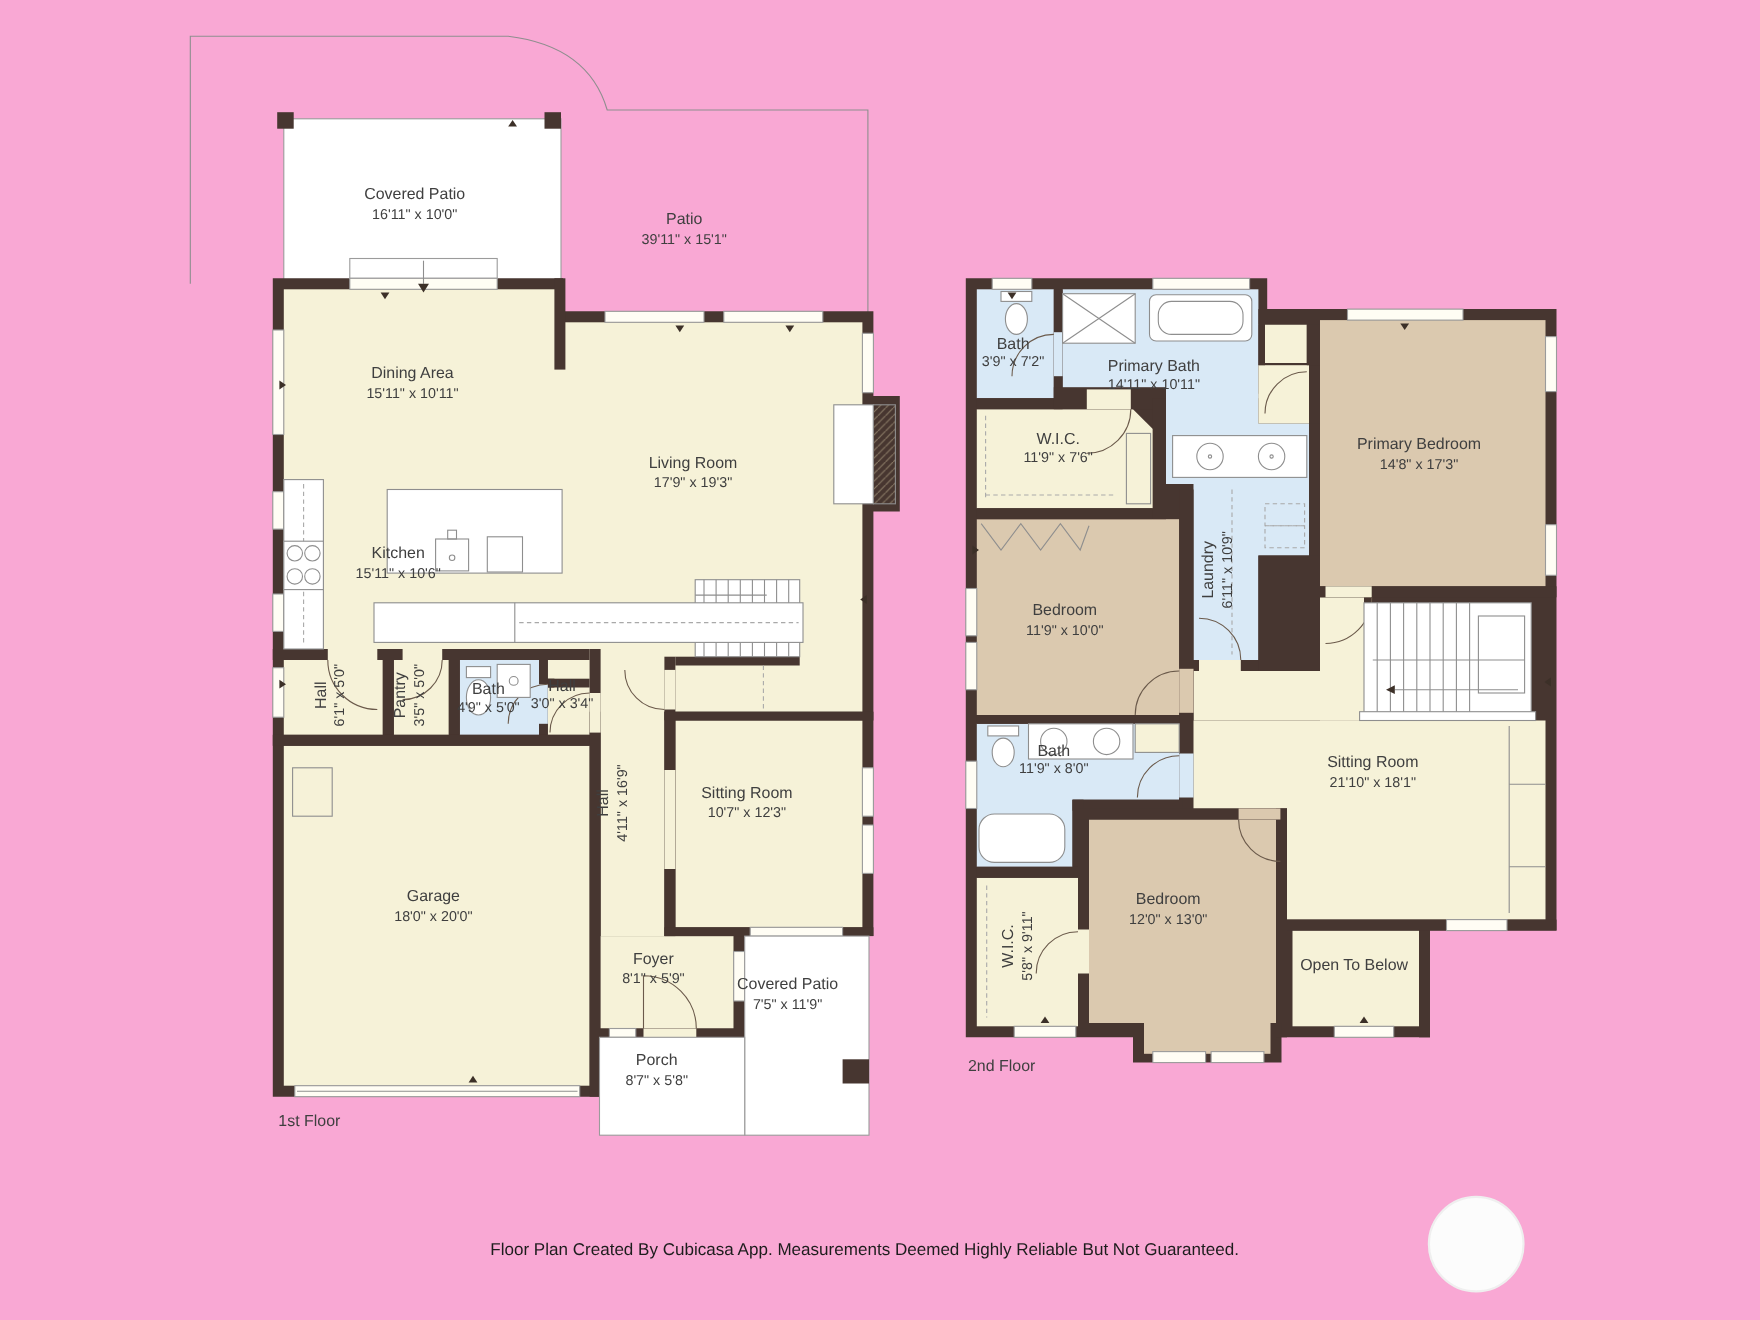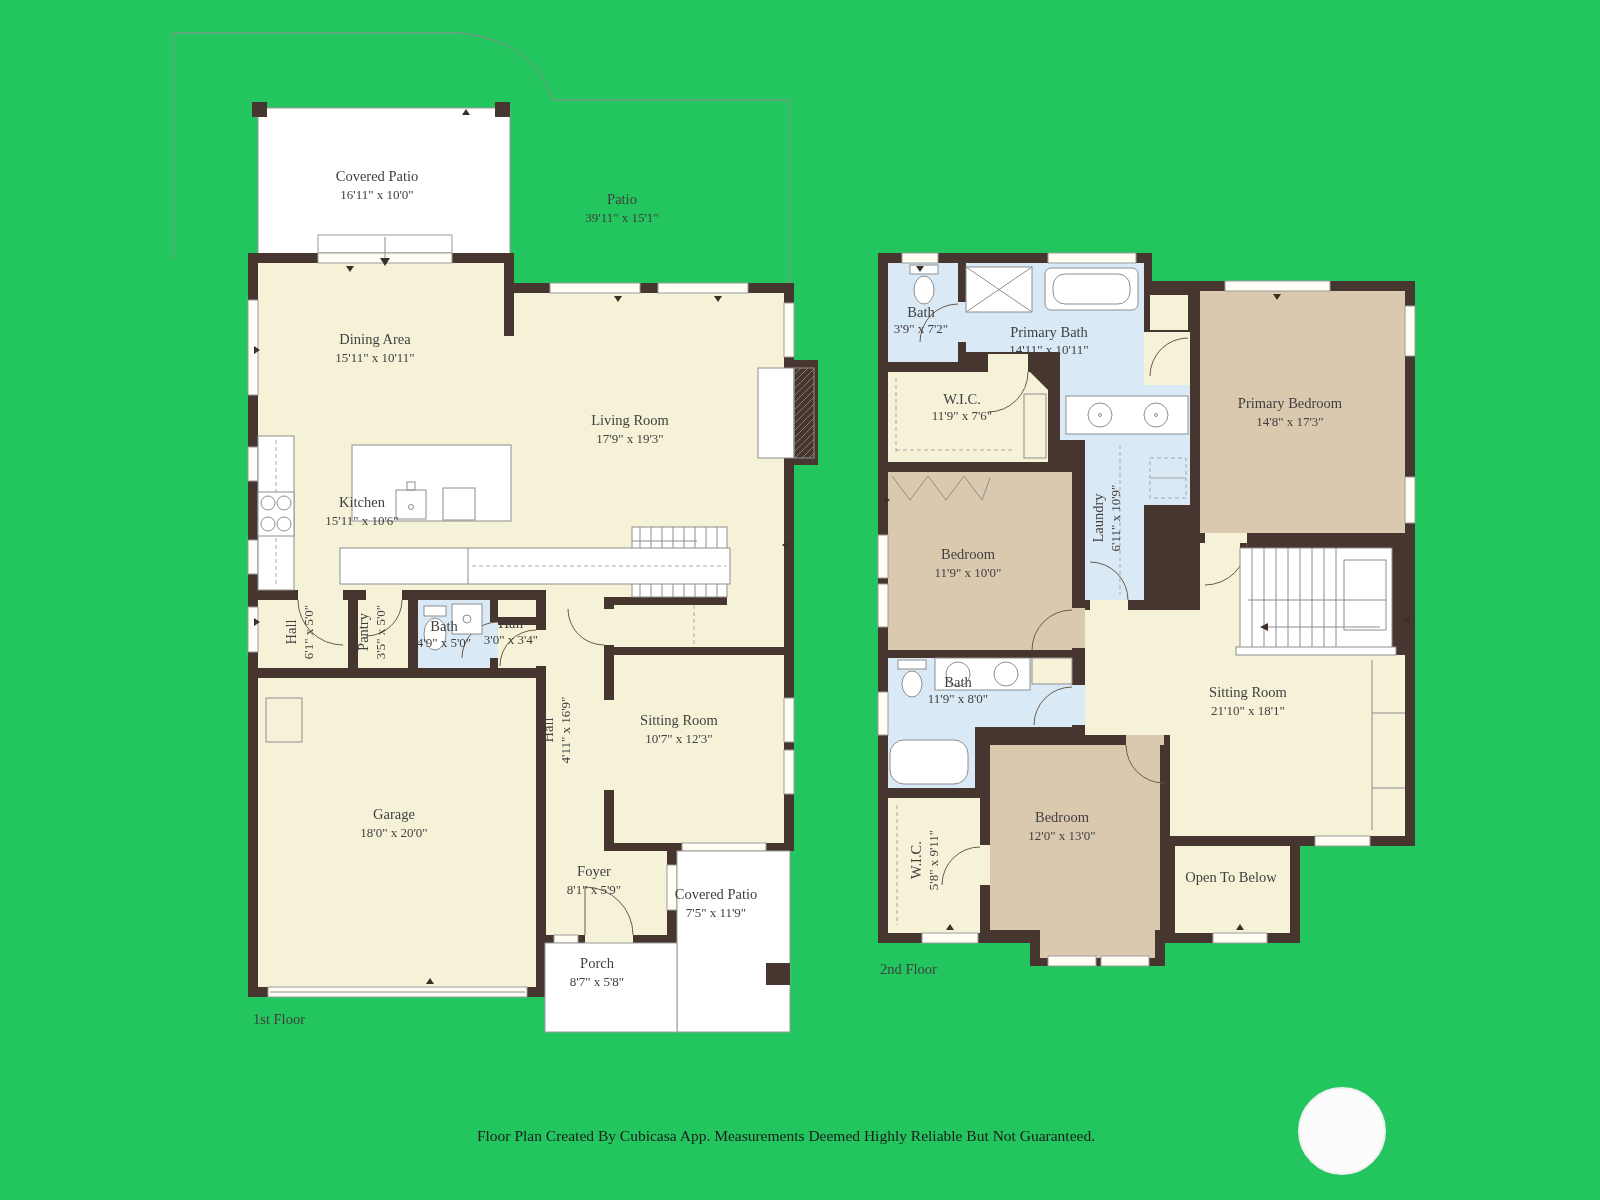--- a/index.html
+++ b/index.html
@@ -1,17 +1,17 @@
 <!DOCTYPE html>
 <html><head>
 <meta charset="utf-8">
 <style>
   html,body{margin:0;padding:0;background:#fff;}
-  .canvas{position:relative;width:1600px;height:1200px;background:#22c55e;overflow:hidden;
-          font-family:Liberation Serif, serif;}
+  .canvas{position:relative;width:1600px;height:1200px;background:#f9a8d4;overflow:hidden;
+          font-family:Liberation Sans, sans-serif;}
   svg{position:absolute;left:0;top:0;}
   .wall{fill:#473630;}
   .cream{fill:#f6f2d8;}
   .tan{fill:#dbc9af;}
   .blue{fill:#d9e9f6;}
   .thin{fill:#ffffff;stroke:#9b9b9b;stroke-width:1;}
   .fxn{fill:none;stroke:#8e8e8e;stroke-width:1;}
   .fxw{fill:#ffffff;stroke:#8e8e8e;stroke-width:1;}
   .win{fill:#fffdf4;stroke:#9b9b9b;stroke-width:1;}
   .arc{fill:none;stroke:#6b5a4b;stroke-width:1;}

